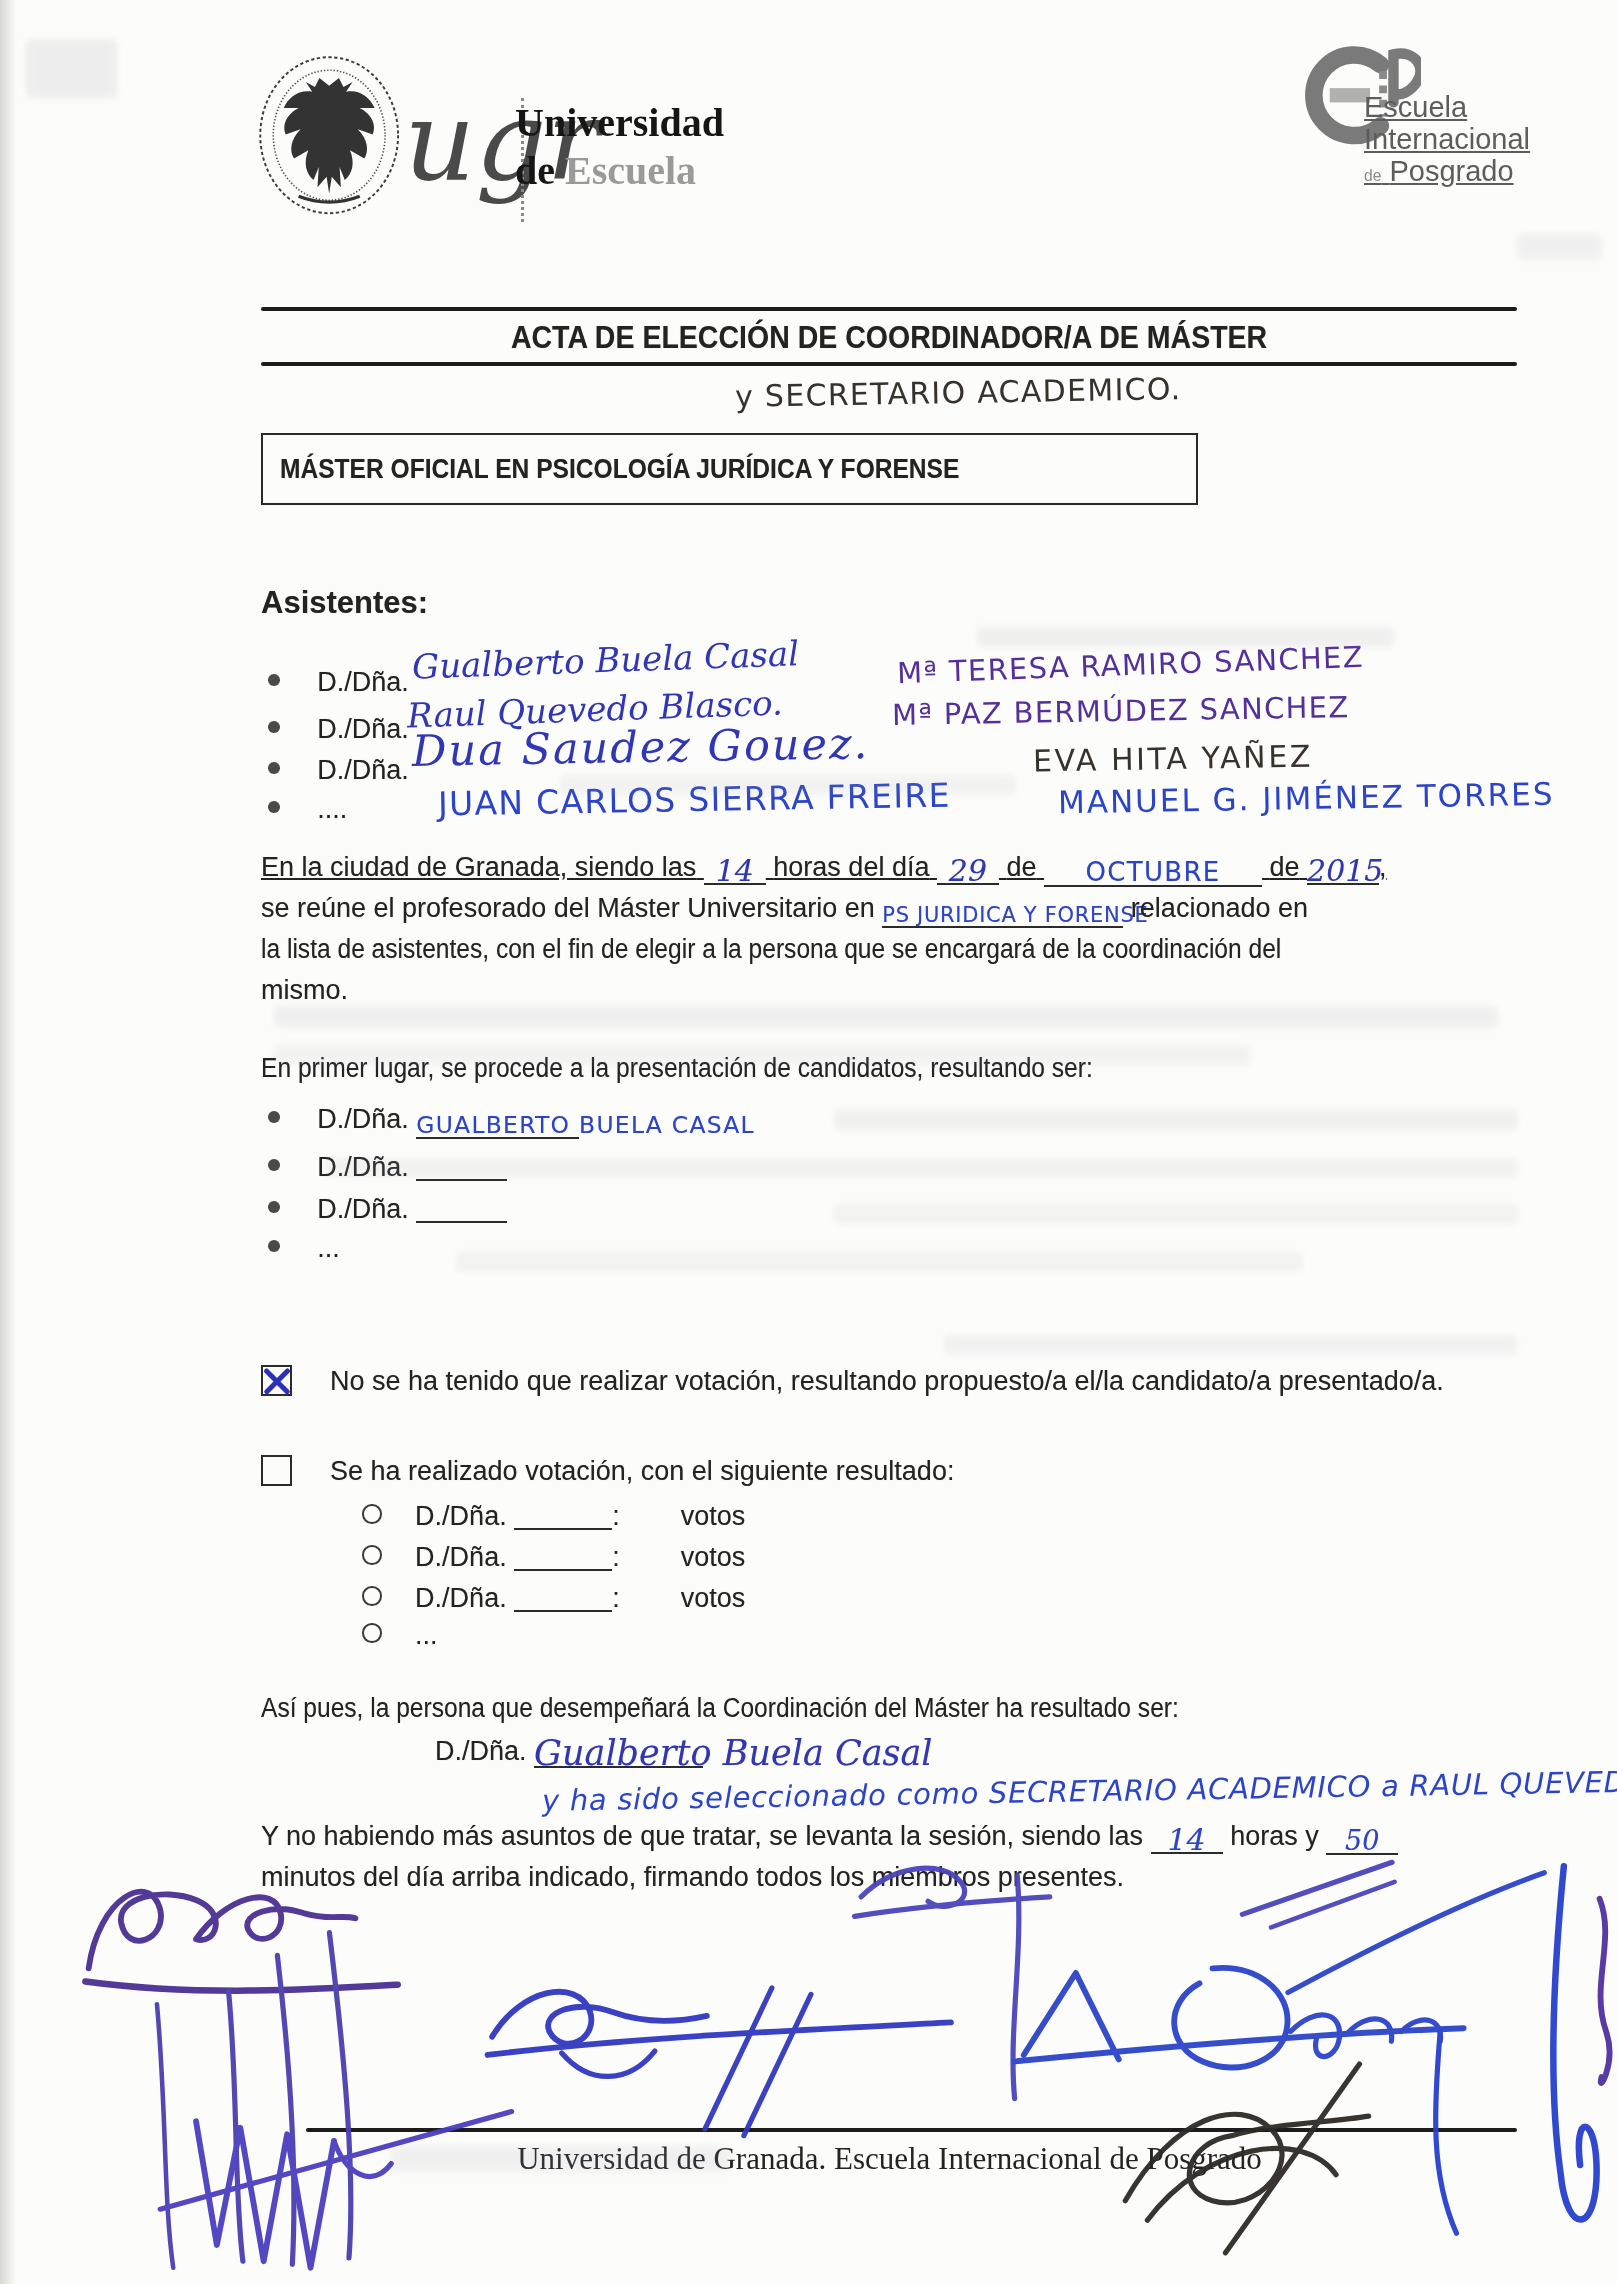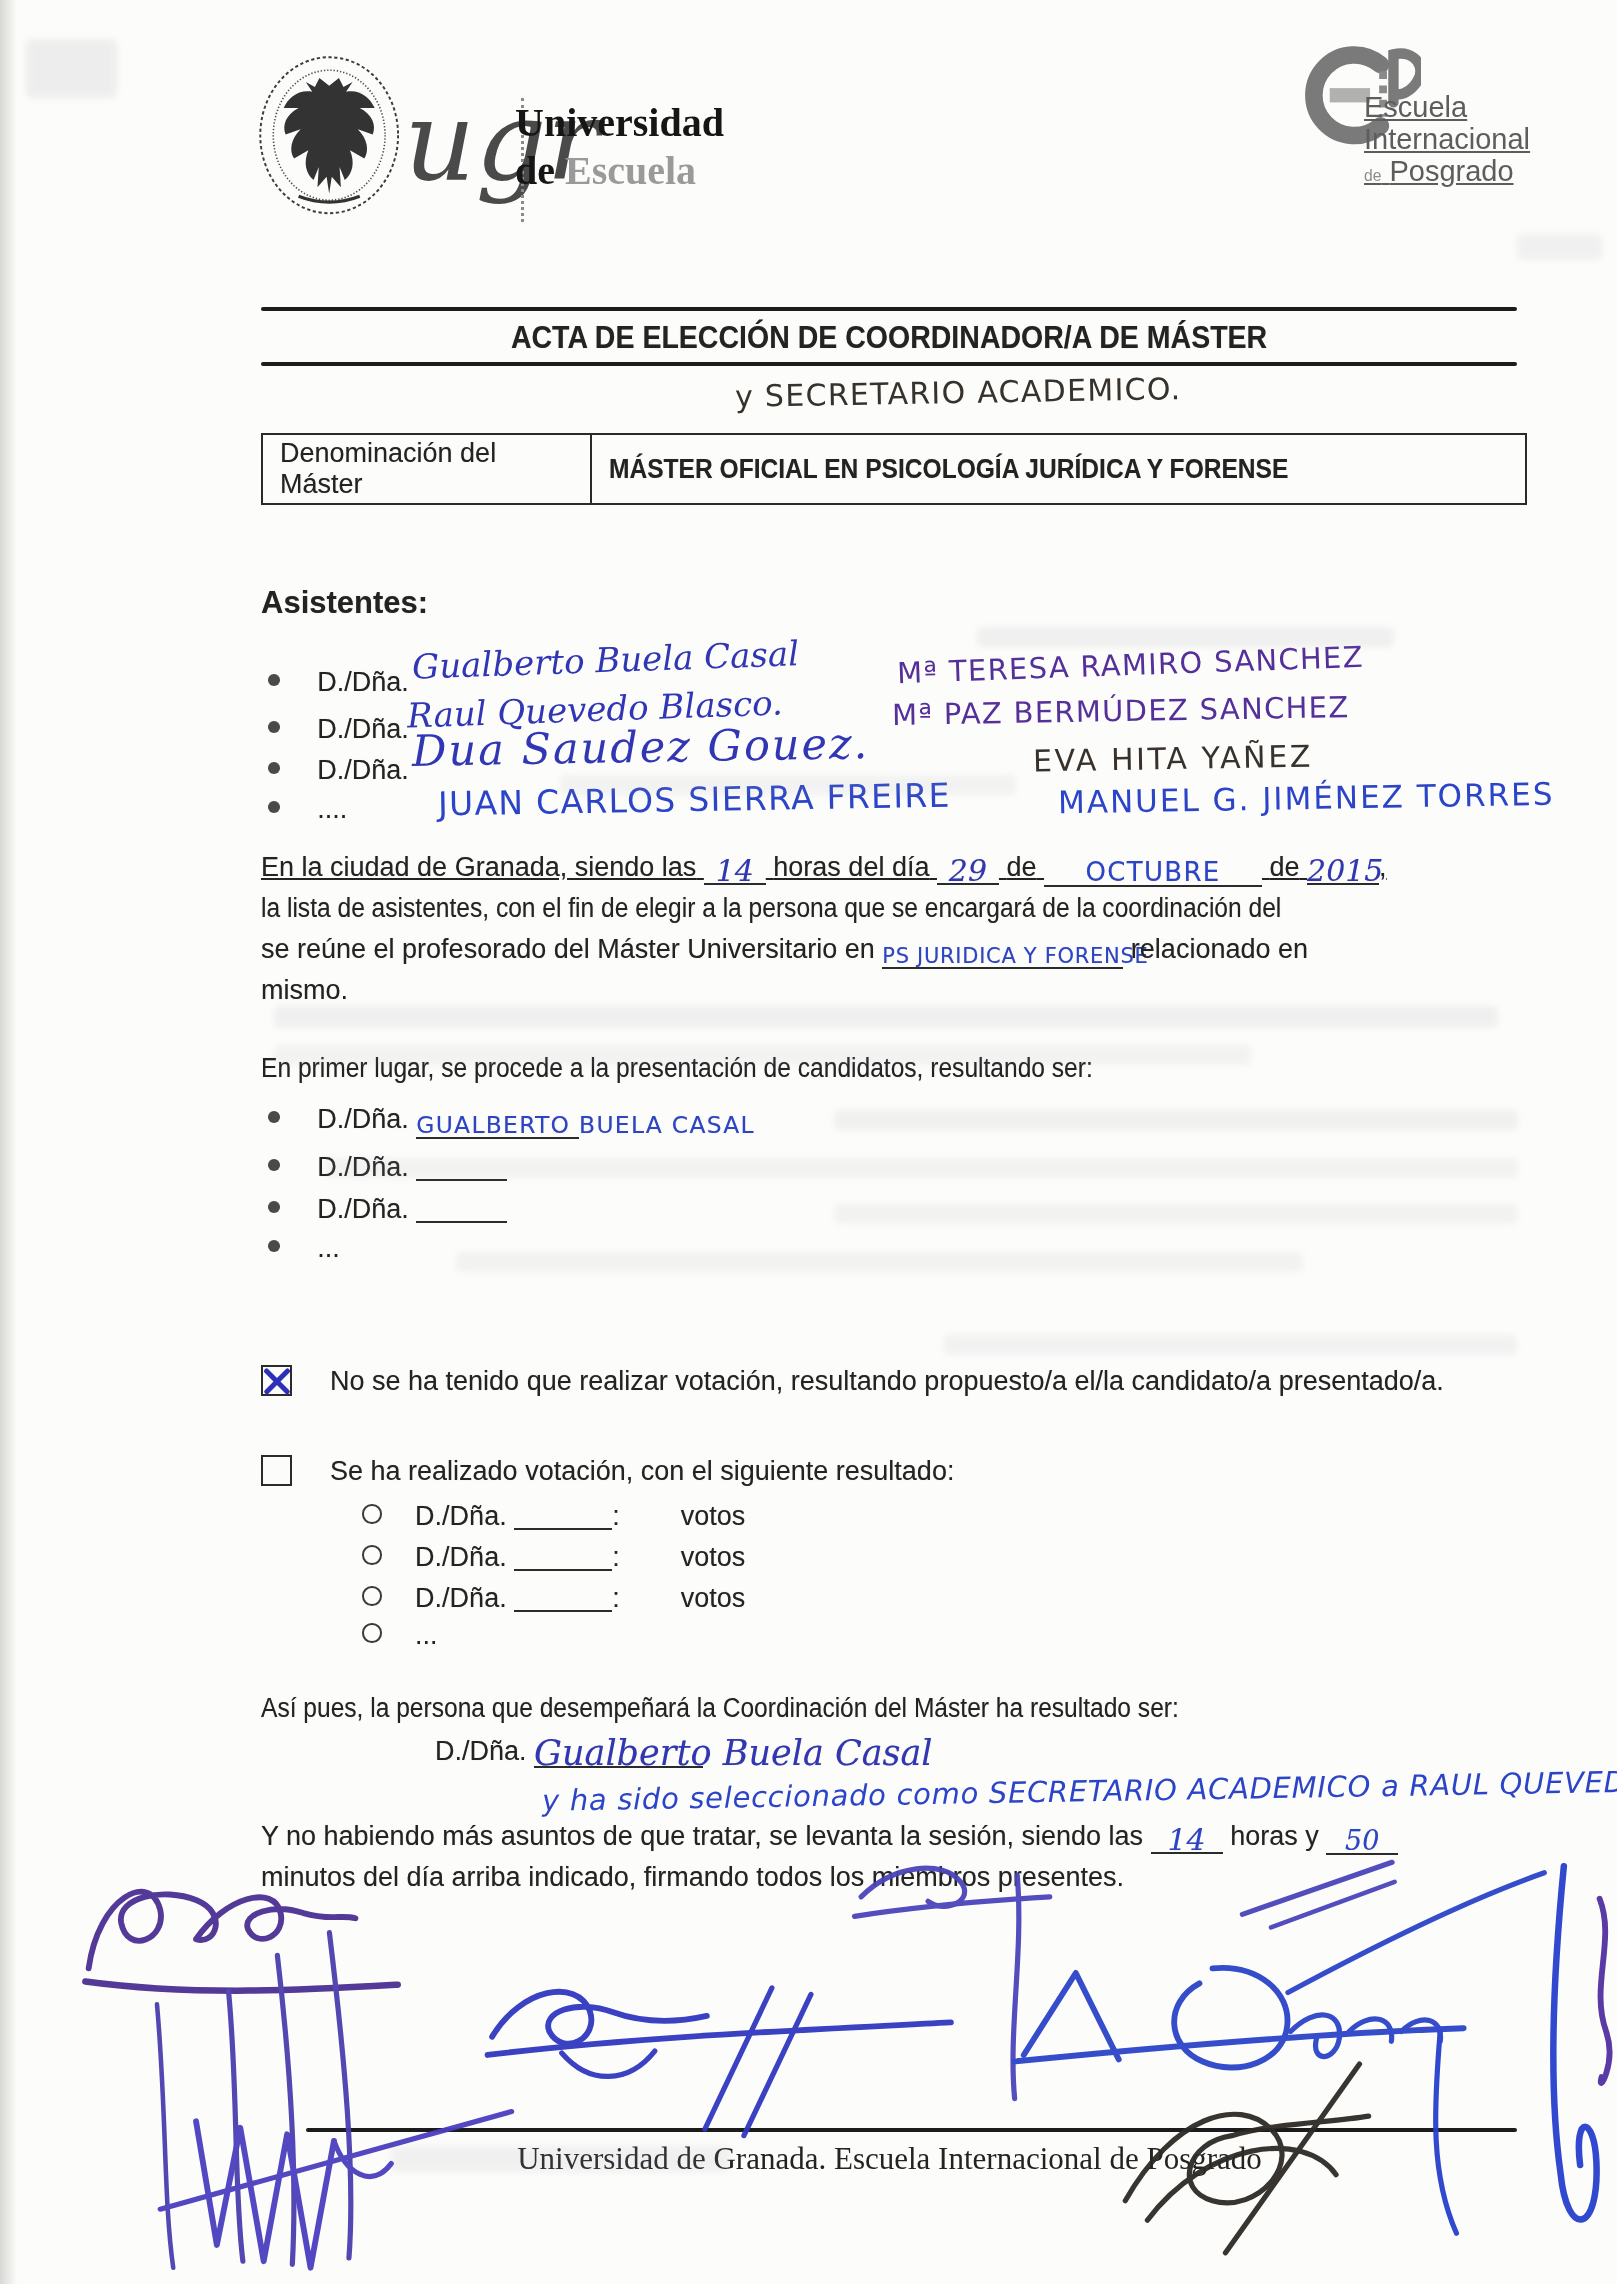--- a/index.html
+++ b/index.html
@@ -88,23 +88,20 @@
   </div>
 
   <div class="rule" style="left:261px;top:307px;width:1256px;"></div>
   <div class="abs t" style="left:261px;top:320px;width:1256px;text-align:center;font-weight:bold;font-size:31px;">
     <span class="condc">ACTA DE ELECCIÓN DE COORDINADOR/A DE MÁSTER</span>
   </div>
   <div class="rule" style="left:261px;top:362px;width:1256px;"></div>
   <div class="abs hw hw-caps ink-black rot-1" style="left:735px;top:375px;font-size:30px;">y SECRETARIO ACADEMICO.</div>
 
   <div class="mtable" style="left:261px;top:433px;height:68px;">
-    <div class="mcell mcell1 t">
-      <span>Denominación del Máster</span>
-    </div>
     <div class="mcell mcell2 t">
       <span class="cond">MÁSTER OFICIAL EN PSICOLOGÍA JURÍDICA Y FORENSE</span>
     </div>
   </div>
 
   <div class="abs t" style="left:261px;top:585px;font-size:31px;font-weight:bold;">Asistentes:</div>
 
   <div class="abs t body-txt" style="left:268px;top:662px;">
     <span class="dot"></span>
     <span>D./Dña.</span>
@@ -136,26 +133,26 @@
     <div style="white-space:nowrap;text-decoration:underline;">
       <span>En la ciudad de Granada, siendo las</span>
       <span class="blank" style="width:62px;"><span class="hw hw-script ink-blue" style="font-size:30px;">14</span></span>
       <span>horas del día</span>
       <span class="blank" style="width:62px;"><span class="hw hw-script ink-blue" style="font-size:30px;">29</span></span>
       <span>de</span>
       <span class="blank" style="width:218px;"><span class="hw hw-caps ink-blue2" style="font-size:26px;">OCTUBRE</span></span>
       <span>de</span>
       <span class="blank" style="width:72px;"><span class="hw hw-script ink-blue" style="font-size:30px;">2015</span></span><span>,</span>
     </div>
-    <div><span class="cond">la lista de asistentes, con el fin de elegir a la persona que se encargará de la coordinación del</span></div>
     <div style="white-space:nowrap;">
       <span>se reúne el profesorado del Máster Universitario en</span>
       <span class="blank" style="width:241px;"><span class="hw hw-caps ink-blue2" style="font-size:21px;letter-spacing:0.7px;">PS JURIDICA Y FORENSE</span></span>
       <span>relacionado en</span>
     </div>
+    <div><span class="cond">la lista de asistentes, con el fin de elegir a la persona que se encargará de la coordinación del</span></div>
     <div><span>mismo.</span></div>
   </div>
 
   <div class="abs t body-txt" style="left:261px;top:1048px;">
     <span class="cond">En primer lugar, se procede a la presentación de candidatos, resultando ser:</span>
   </div>
 
   <div class="abs t body-txt" style="left:268px;top:1099px;white-space:nowrap;">
     <span class="dot"></span>
     <span>D./Dña.</span>

